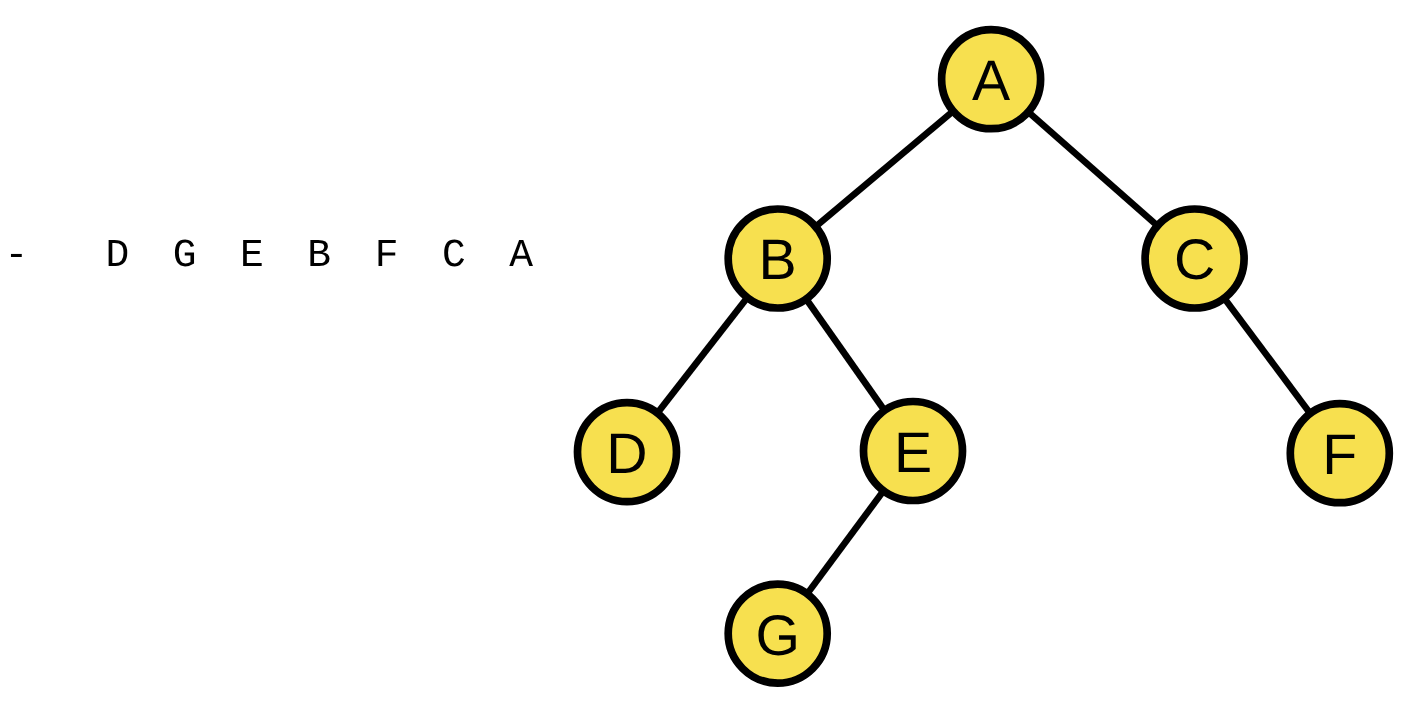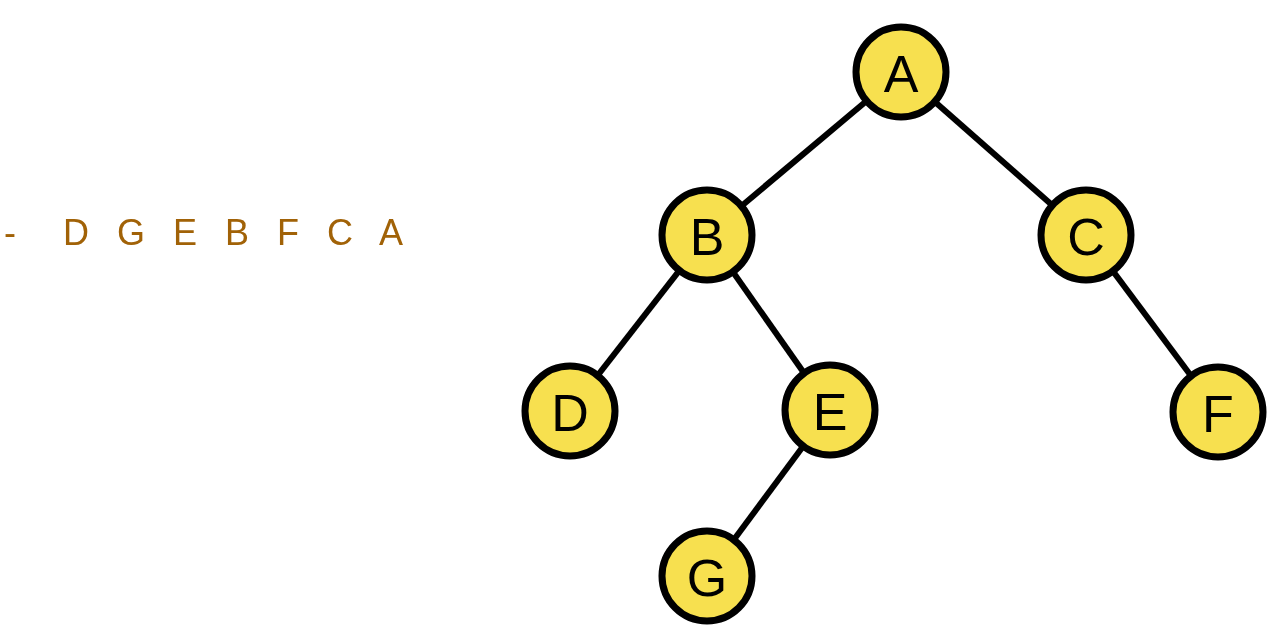--- a/index.html
+++ b/index.html
@@ -38,24 +38,24 @@
     font-family: "Liberation Sans", sans-serif;
     font-size: 52px;
     fill: #000000;
     text-anchor: middle;
     dominant-baseline: central;
   }
   .traversal-text {
     position: absolute;
     left: 4px;
     top: 212px;
-    font-family: Liberation Sans, sans-serif;
+    font-family: Liberation Mono, monospace;
     font-size: 36px;
     letter-spacing: 9px;
-    color: #a16207;
+    color: #000000;
     white-space: pre;
   }
 </style>
 </head>
 <body>
 
 <div id="canvas">
 
   <div class="traversal-text">-  D G E B F C A</div>
 

